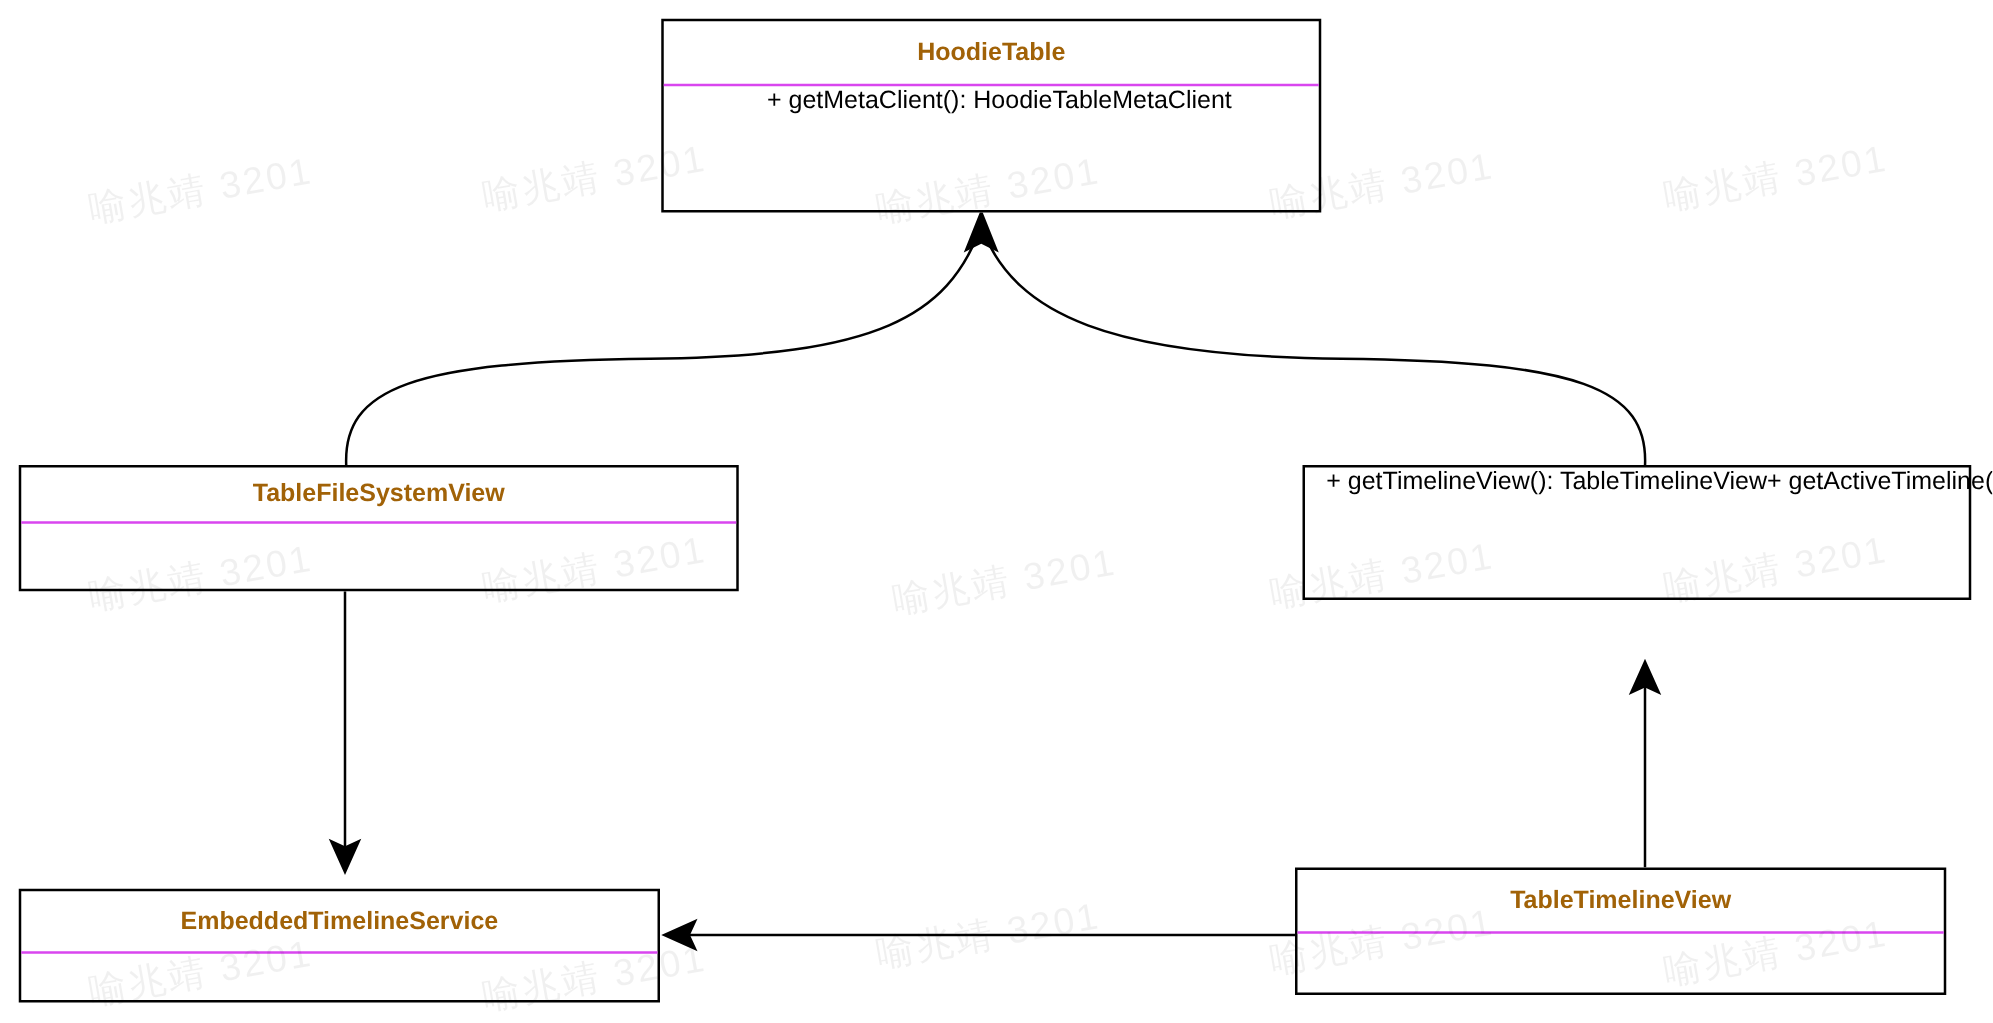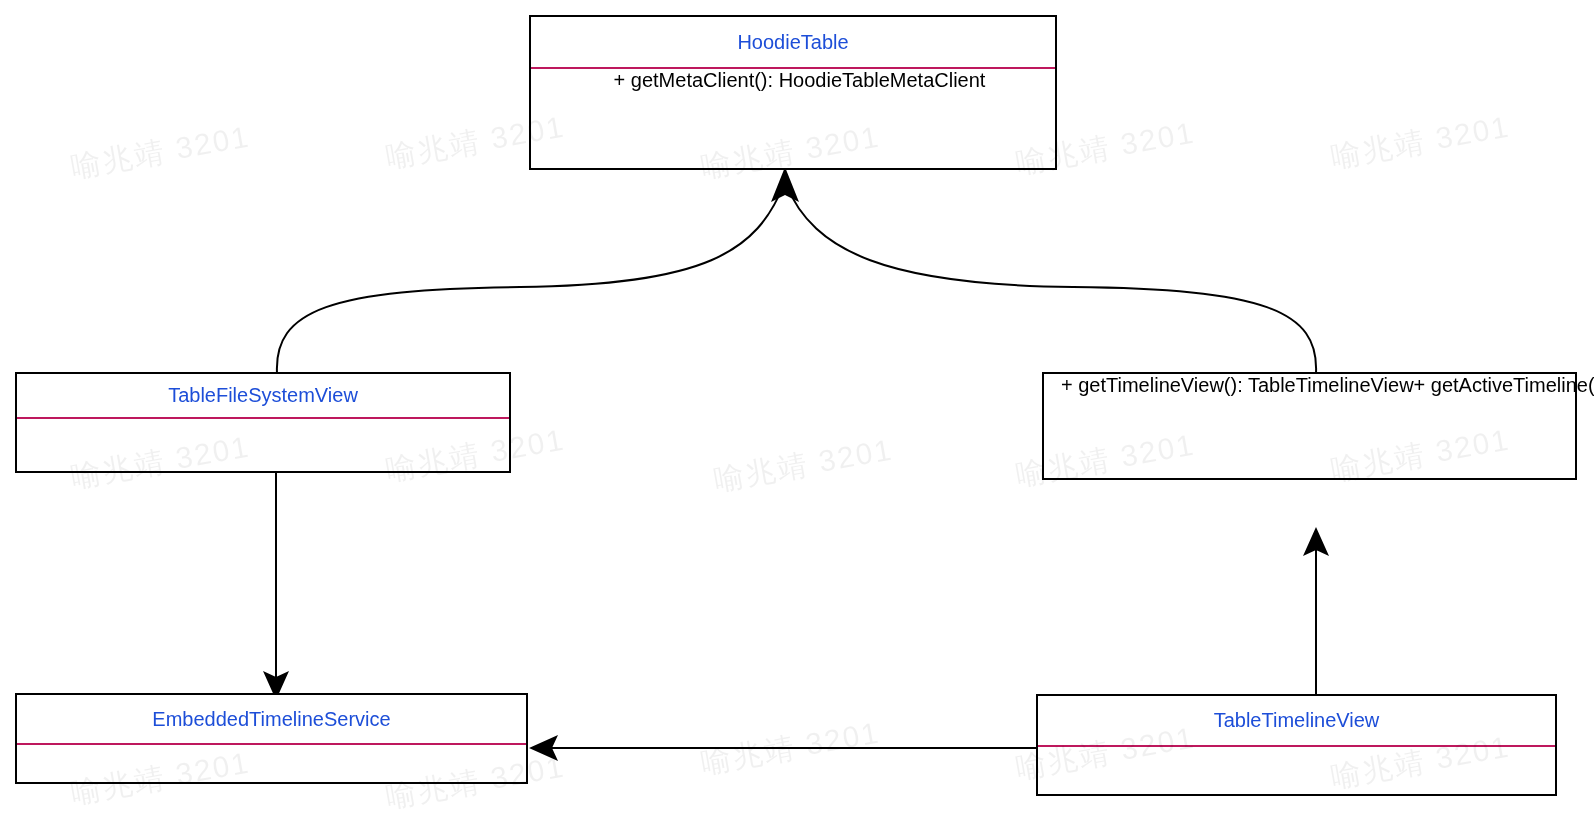--- a/index.html
+++ b/index.html
@@ -22,27 +22,28 @@
     pointer-events: none;
   }
   .uml-class {
     position: absolute;
     box-sizing: border-box;
     border: 2px solid #000000;
     background: #ffffff;
   }
   .uml-title {
     box-sizing: border-box;
-    border-bottom: 2px solid #be185d;
+    border-bottom: 2px solid #d946ef;
     display: flex;
     align-items: center;
     justify-content: center;
     font-size: 20px;
-    color: #1d4ed8;
+    color: #a16207;
     white-space: nowrap;
+    font-weight: bold;
   }
   .uml-body {
     box-sizing: border-box;
     display: flex;
     flex-direction: row;
     justify-content: space-around;
     padding-left: 17px;
     padding-right: 4px;
   }
   .uml-method {
@@ -87,33 +88,33 @@
     <polygon points="529,748 558,735 552,748 558,761" fill="#000000"></polygon>
   </svg>
 
   <div class="uml-class" style="left:529px; top:15px; width:528px;">
     <div class="uml-title" style="height:52px;">HoodieTable</div>
     <div class="uml-body" style="height:99px;">
       <div class="uml-method">+ getMetaClient(): HoodieTableMetaClient</div>
     </div>
   </div>
 
-  <div class="uml-class" style="left:15px; top:372px; width:496px;">
+  <div class="uml-class" style="left:15px; top:372px; width:576px;">
     <div class="uml-title" style="height:45px;">TableFileSystemView</div>
     <div class="uml-body" style="height:52px;"></div>
   </div>
 
   <div class="uml-class" style="left:1042px; top:372px; width:535px;">
     <div class="uml-body" style="height:104px;">
       <div class="uml-method">+ getTimelineView(): TableTimelineView</div>
       <div class="uml-method">+ getActiveTimeline(): HoodieActiveTimeline</div>
     </div>
   </div>
 
-  <div class="uml-class" style="left:15px; top:693px; width:513px;">
+  <div class="uml-class" style="left:15px; top:711px; width:513px;">
     <div class="uml-title" style="height:50px;">EmbeddedTimelineService</div>
     <div class="uml-body" style="height:37px;"></div>
   </div>
 
   <div class="uml-class" style="left:1036px; top:694px; width:521px;">
     <div class="uml-title" style="height:51px;">TableTimelineView</div>
     <div class="uml-body" style="height:47px;"></div>
   </div>
 
   <div class="watermark-layer">

